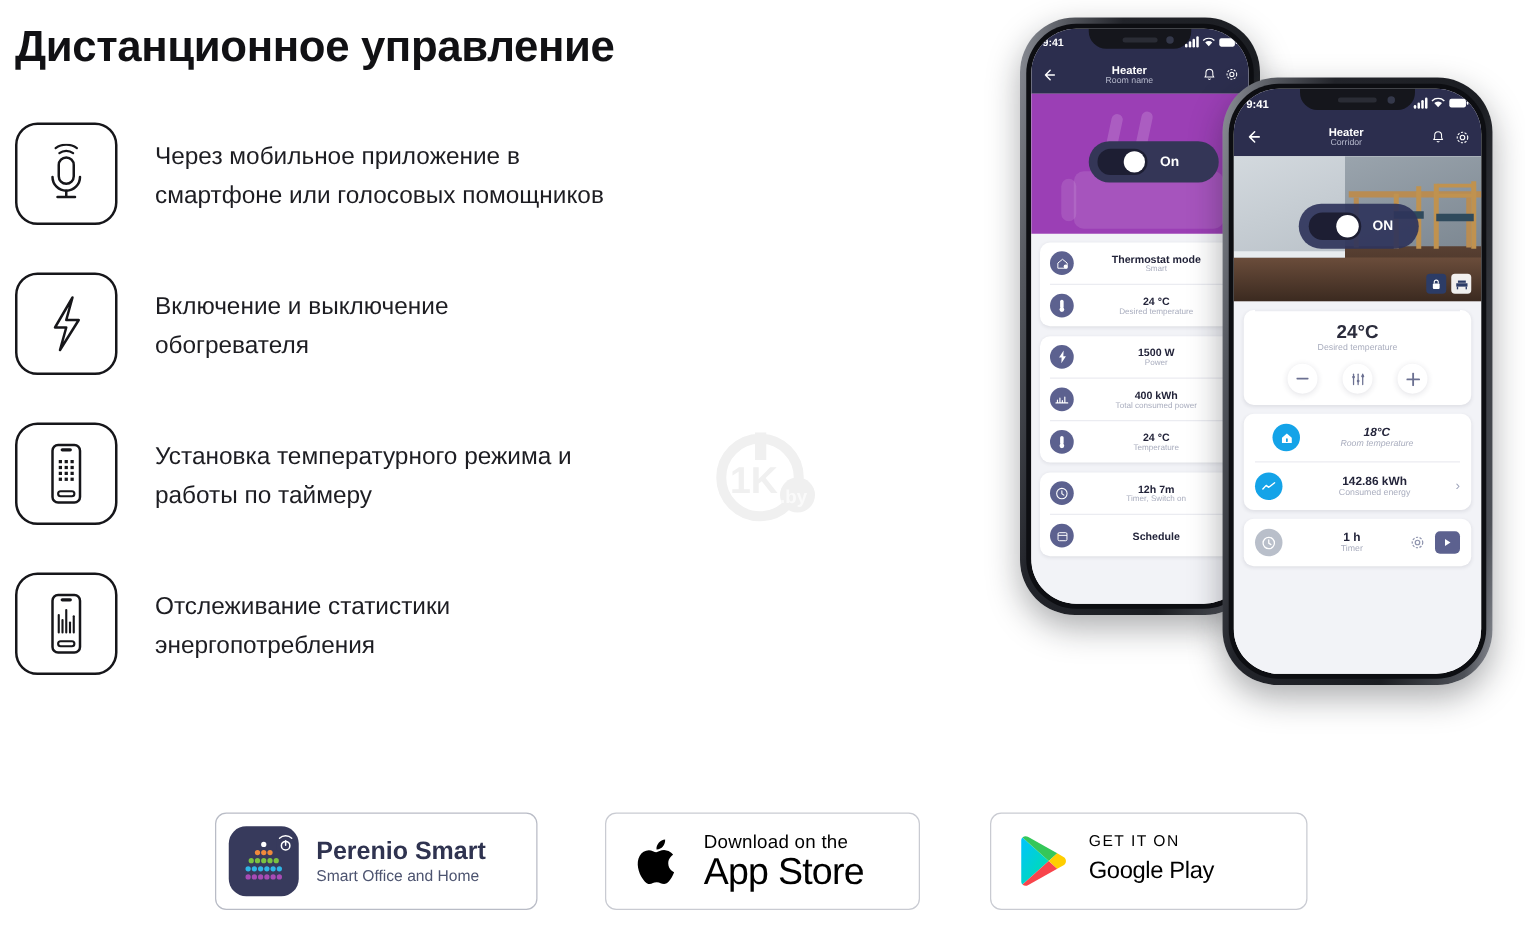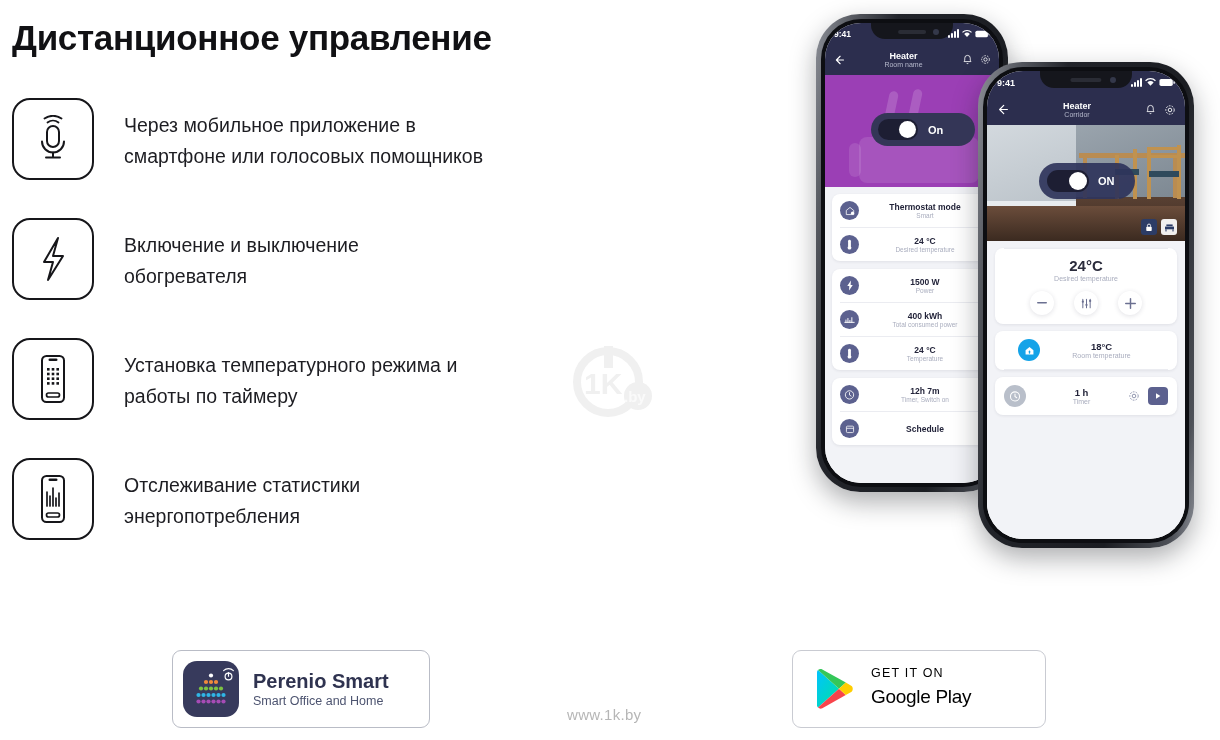--- a/index.html
+++ b/index.html
@@ -560,33 +560,45 @@
                 <div class="step-btn" style="width:24px;height:24px;">
                   <svg width="11" height="11" viewBox="0 0 12 12">
                       <rect y="5.2" width="12" height="1.6" rx=".8" fill="#6b7091"></rect>
                       <rect x="5.2" width="1.6" height="12" rx=".8" fill="#6b7091"></rect>
                     </svg>
                 </div>
               </div>
             </div>
 
             <div class="card" style="margin-bottom:7px;">
-              <div class="row" style="padding:8px 23px;">
+              <div class="row" style="padding:8px 23px;font-style:italic;">
                 <div class="row-ic ic-blue" style="width:22px;height:22px;">
                   <svg width="11" height="11" viewBox="0 0 14 14">
                       <path d="M7 2.4 2 6.6V12h10V6.6z" fill="#fff"></path>
                       <rect x="6.1" y="7" width="1.8" height="4" rx=".9" fill="#14a3e8"></rect>
                     </svg>
                 </div>
                 <div class="row-main" style="margin-left:9px;">
                   <div class="row-val" style="font-size:9.5px;">18°C</div>
                   <div class="row-sub" style="font-size:7px;">Room temperature</div>
                 </div>
               </div>
               <div class="divider" style="margin:0 9px;"></div>
+              <div class="row" style="padding:8px 9px;">
+                <div class="row-ic ic-blue" style="width:22px;height:22px;">
+                  <svg width="12" height="10" viewBox="0 0 14 10">
+                      <path d="M1.5 7.5 4.6 4.2 7 6 12.5 1.8" stroke="#fff" stroke-width="1.3" fill="none" stroke-linecap="round" stroke-linejoin="round"></path>
+                    </svg>
+                </div>
+                <div class="row-main" style="margin-left:9px;">
+                  <div class="row-val" style="font-size:9.5px;">142.86 kWh</div>
+                  <div class="row-sub" style="font-size:7px;">Consumed energy</div>
+                </div>
+                <div class="chev" style="font-size:11px;">›</div>
+              </div>
             </div>
 
             <div class="card">
               <div class="row" style="padding:8px 9px;">
                 <div class="row-ic ic-gray" style="width:22px;height:22px;">
                   <svg width="12" height="12" viewBox="0 0 14 14">
                       <circle cx="7" cy="7.5" r="5.3" fill="none" stroke="#fff" stroke-width="1.2"></circle>
                       <path d="M7 4.6V7.6l2 1.4" stroke="#fff" stroke-width="1.2" fill="none" stroke-linecap="round"></path>
                     </svg>
                 </div>
@@ -648,20 +660,30 @@
             <path d="M2.6 3.6a7 7 0 0 1 9.8 0" fill="none" stroke="#fff" stroke-width="1.1" stroke-linecap="round"></path>
           </g>
         </svg>
       </div>
       <div class="perenio-text">
         <div class="perenio-title">Perenio Smart</div>
         <div class="perenio-sub">Smart Office and Home</div>
       </div>
     </div>
 
+    <div class="badge badge-apple">
+      <svg width="40" height="48" viewBox="0 0 40 48">
+        <path d="M27.6 25.6c0-4.6 3.8-6.8 3.9-6.9-2.1-3.1-5.4-3.5-6.6-3.6-2.8-.3-5.5 1.7-6.9 1.7-1.4 0-3.6-1.6-5.9-1.6-3 .05-5.8 1.8-7.4 4.5-3.2 5.5-.8 13.6 2.3 18 1.5 2.2 3.3 4.6 5.6 4.5 2.2-.09 3.1-1.4 5.8-1.4s3.5 1.4 5.9 1.4c2.4-.05 4-2.2 5.5-4.4 1.7-2.5 2.4-5 2.5-5.1-.06-.03-4.7-1.8-4.7-7.1z" fill="#000"></path>
+        <path d="M23.3 12.2c1.2-1.5 2-3.5 1.8-5.6-1.7.07-3.9 1.2-5.1 2.6-1.1 1.3-2.1 3.4-1.8 5.4 1.9.15 3.9-1 5.1-2.4z" fill="#000"></path>
+      </svg>
+      <div class="apple-text">
+        <div class="apple-small">Download on the</div>
+        <div class="apple-big">App Store</div>
+      </div>
+    </div>
 
     <div class="badge badge-google">
       <svg width="42" height="46" viewBox="0 0 42 46">
         <defs>
           <linearGradient id="gpBlue" x1="0" y1="0" x2="1" y2="1">
             <stop offset="0" stop-color="#00c3ff"></stop>
               <stop offset="1" stop-color="#00e2a0"></stop>
           </linearGradient>
         </defs>
         <path d="M5 4 L26 22.8 L5 41.6 C4.3 41 4 40.1 4 39.2 V6.4 C4 5.5 4.3 4.6 5 4z" fill="url(#gpBlue)"></path>

